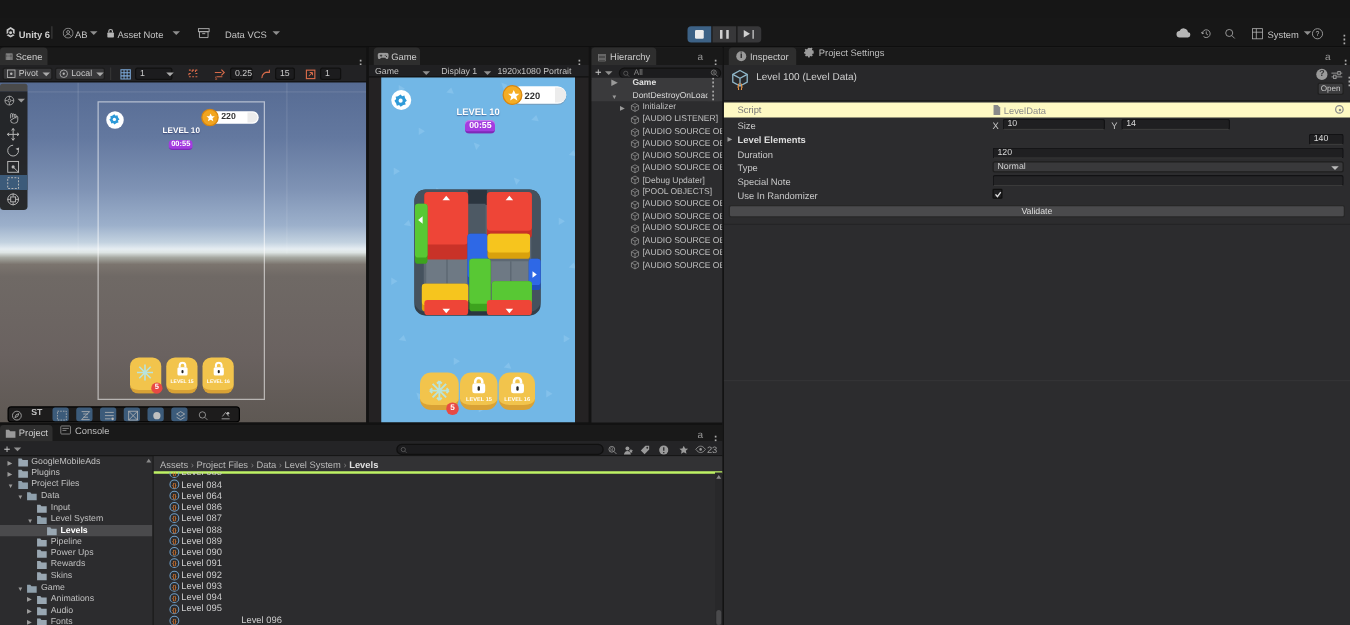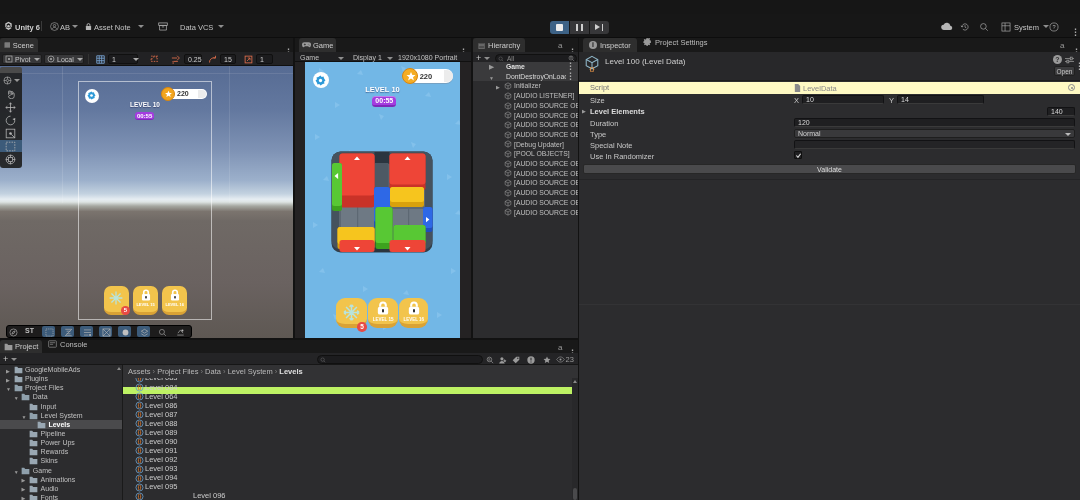--- a/index.html
+++ b/index.html
@@ -746,21 +746,21 @@
         <div class="prow" style="top:127.96000000000001px;">
           <span style="position:absolute;left:21.6px;top:1.5px;color:#9a9a9a;font-size:5px;">▶</span>
           <svg width="9" height="8" viewBox="0 0 14 12" style="position:absolute;left:29.1px;top:1px;">
             <path fill="#99a7b2" d="M1 1h4l1.5 2H13v8H1z"></path>
           </svg>
           <span style="position:absolute;left:40.6px;">Fonts</span>
         </div>
       </div>
  <div class="abs" style="left:122px;top:25px;width:1px;height:135px;background:#1a1a1a;"></div>
 
- <div class="abs" style="left:123px;top:25px;width:455px;height:29px;background:#323234;border-bottom:7px solid #bef264;">
+ <div class="abs" style="left:123px;top:25px;width:455px;height:14px;background:#323234;border-bottom:2px solid #bef264;">
   <div class="abs" style="left:5px;top:2px;font-size:7.5px;color:#b8b8b8;">Assets <span style="color:#808080">›</span> Project Files <span style="color:#808080">›</span> Data <span style="color:#808080">›</span> Level System <span style="color:#808080">›</span> <b style="color:#e0e0e0">Levels</b></div>
  </div>
  <div class="abs" id="plist" style="left:123px;top:38px;width:449px;height:122px;overflow:hidden;">
         <div class="lrow" style="top:-5px;left:0;width:449px;">
           <svg width="9" height="9" viewBox="0 0 14 14" style="position:absolute;left:12px;top:0.5px;">
             <circle cx="7" cy="7" r="5.5" fill="none" stroke="#6f9fc8" stroke-width="1.3"></circle>
             <text x="7" y="9.8" font-size="7" font-weight="bold" fill="#d87830" text-anchor="middle" font-family="Liberation Sans">{}</text>
           </svg>
           <span style="position:absolute;left:22px;">Level 083</span>
         </div>

